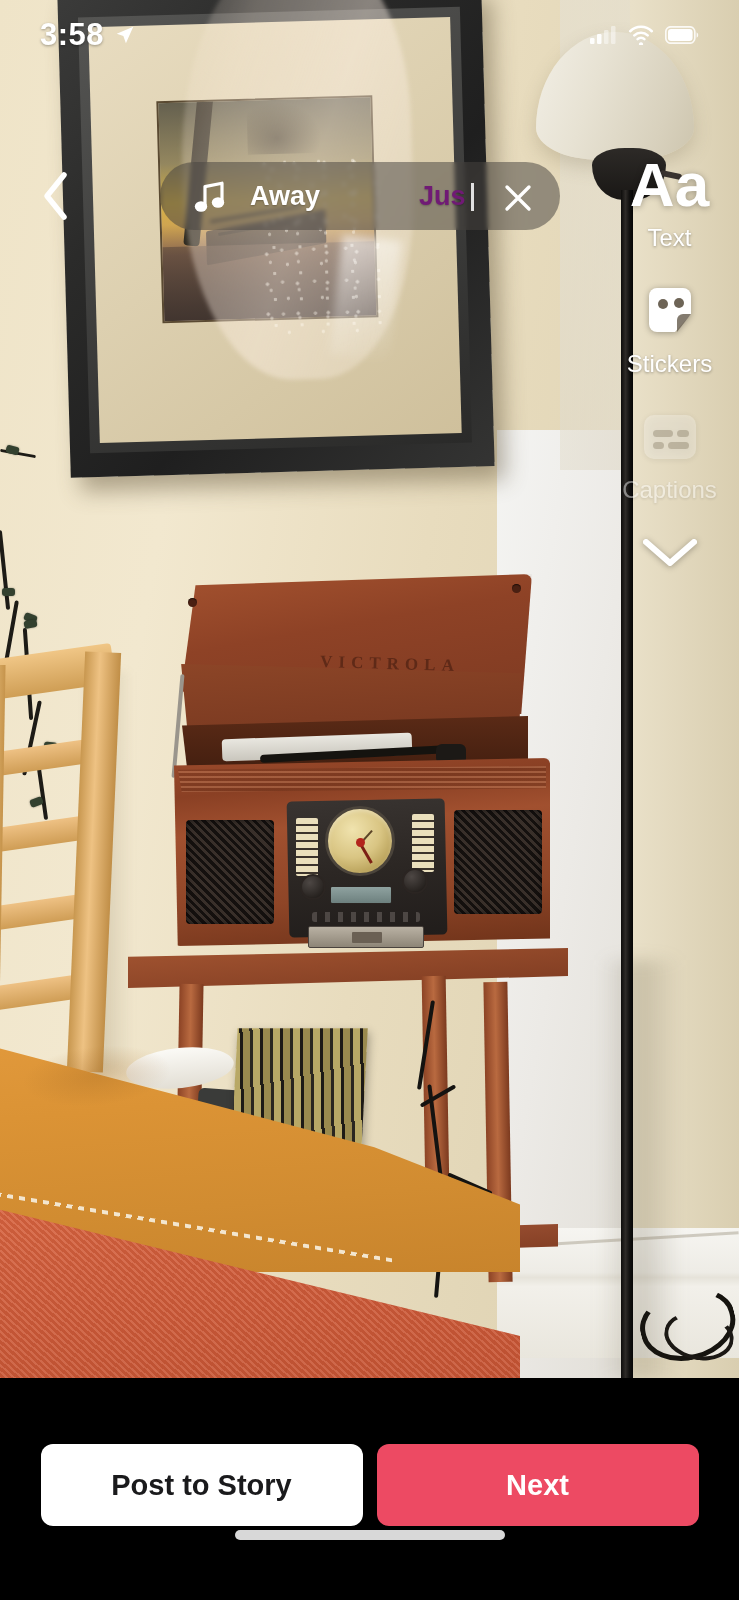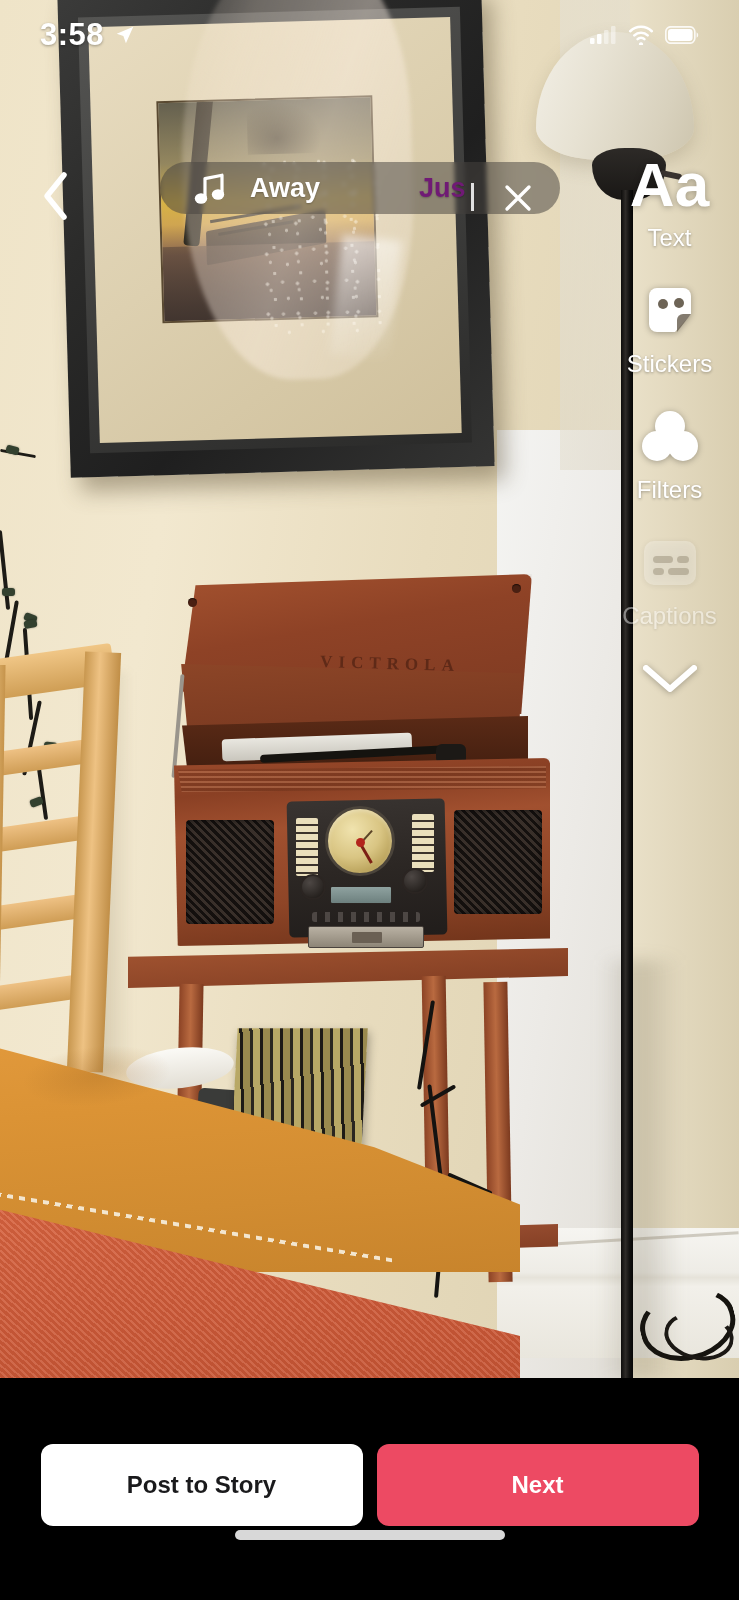--- a/index.html
+++ b/index.html
@@ -412,21 +412,21 @@
   .sb-right{ display:flex; align-items:center; gap:11px; }
 
   
   #back-button{
     position:absolute; left:30px; top:168px; width:52px; height:56px;
     z-index:42; display:flex; align-items:center; justify-content:center;
   }
 
   
   #music-pill{
-    position:absolute; left:160px; top:162px; width:400px; height:52px;
+    position:absolute; left:160px; top:162px; width:400px; height:68px;
     background:rgba(70,68,64,.52); border-radius:34px;
     display:flex; align-items:center; z-index:41;
     backdrop-filter:blur(2px);
     overflow:hidden;
   }
   .pill-note{ margin-left:34px; display:flex; align-items:center; }
   .pill-title{
     color:#fff; font-size:27px; font-weight:bold; margin-left:24px;
     white-space:nowrap; text-shadow:0 1px 2px rgba(0,0,0,.25);
   }
@@ -476,21 +476,21 @@
     position:absolute; left:0; top:1378px; width:739px; height:222px;
     background:#000; z-index:50;
   }
   #action-row{
     position:absolute; left:0; top:14px; width:739px; height:148px;
     display:flex; align-items:center; justify-content:center; gap:14px;
   }
   .action-btn{
     height:82px; border-radius:12px;
     display:flex; align-items:center; justify-content:center;
-    font-size:24px; font-weight:bold; cursor:pointer;
+    font-size:29px; font-weight:bold; cursor:pointer;
     border:none; font-family:"Liberation Sans", sans-serif;margin-top:38px;
   }
   #post-to-story-button{ width:322px; background:#fff; color:#1a1a1c; }
   #next-button{ width:322px; background:#ed4a63; color:#fff; }
   #home-indicator{
     position:absolute; left:50%; transform:translateX(-50%);
     top:1530px; width:270px; height:10px;
     background:#d8d8d8; border-radius:5px; z-index:51;
   }
 </style>
@@ -681,30 +681,20 @@
           <path d="M10 16a8 8 0 0 1 8-8h26a8 8 0 0 1 8 8v18L36 52H18a8 8 0 0 1-8-8z" fill="#fff"></path>
           <circle cx="24" cy="24" r="5" fill="#6d6456"></circle>
           <circle cx="40" cy="23" r="5" fill="#6d6456"></circle>
           <path d="M38 52V40a6 6 0 0 1 6-6h8z" fill="#6d6456" opacity="0.85"></path>
         </svg>
       </div>
       <div class="tool-label">Stickers</div>
     </div>
 
 
-    <div class="tool">
-      <div class="tool-icon">
-        <svg width="62" height="58" viewBox="0 0 62 58">
-          <circle cx="31" cy="18" r="15" fill="#fff"></circle>
-          <circle cx="18" cy="38" r="15" fill="#fff"></circle>
-          <circle cx="44" cy="38" r="15" fill="#fff"></circle>
-        </svg>
-      </div>
-      <div class="tool-label">Filters</div>
-    </div>
 
     <div class="tool disabled">
       <div class="tool-icon">
         <svg width="60" height="52" viewBox="0 0 60 52">
           <rect x="4" y="4" width="52" height="44" rx="10" fill="#fff" opacity="0.55"></rect>
           <rect x="13" y="19" width="20" height="7" rx="3.5" fill="#8d8678"></rect>
           <rect x="37" y="19" width="12" height="7" rx="3.5" fill="#8d8678"></rect>
           <rect x="13" y="31" width="11" height="7" rx="3.5" fill="#8d8678"></rect>
           <rect x="28" y="31" width="21" height="7" rx="3.5" fill="#8d8678"></rect>
         </svg>

